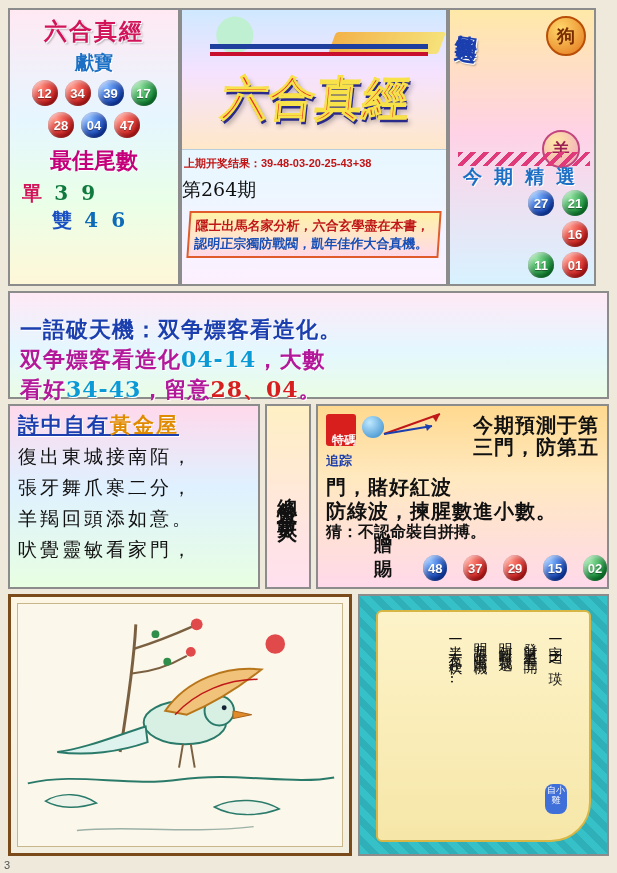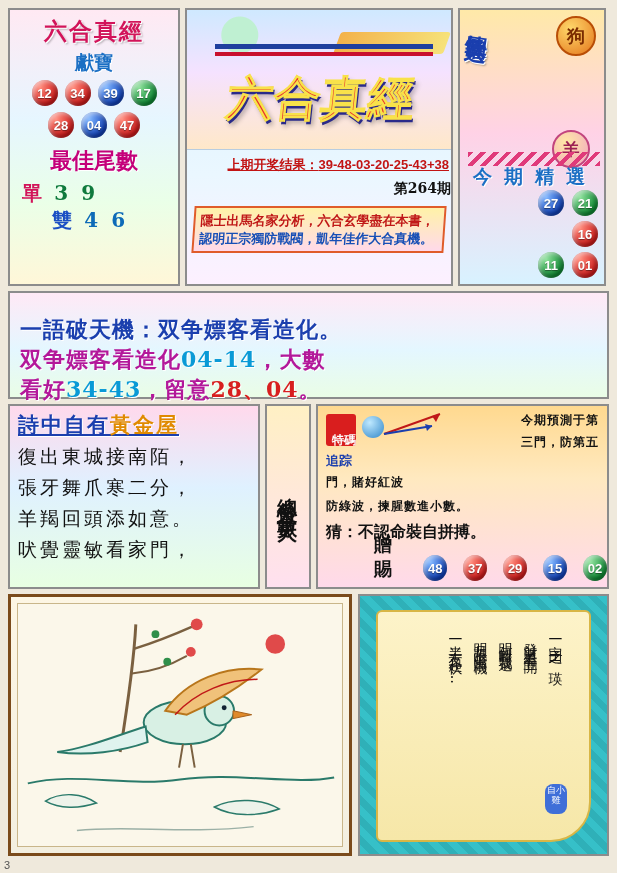--- a/index.html
+++ b/index.html
@@ -25,21 +25,21 @@
     font-size: 13px; font-weight: bold; color: #fff;
     font-family: "Liberation Sans", sans-serif;
     box-shadow: inset -2px -3px 5px rgba(0,0,0,.35), inset 2px 2px 4px rgba(255,255,255,.6);
     text-shadow: 0 1px 1px rgba(0,0,0,.45);
   }
   .ball.red    { background: radial-gradient(circle at 32% 28%, #ff8a7a, #d11b1b 70%); }
   .ball.blue   { background: radial-gradient(circle at 32% 28%, #7fb6ff, #1040b8 70%); }
   .ball.green  { background: radial-gradient(circle at 32% 28%, #8ce09a, #0e8a33 70%); }
 
   
-  .top-row { display: flex; gap: 5px; height: 278px; }
+  .top-row { display: flex; height: 278px; }
 
   .panel {
     border: 2px solid #8c8c8c;
     position: relative;
     overflow: hidden;
   }
 
   
   .left-col {
     width: 172px;
@@ -99,25 +99,25 @@
     position:absolute; left:16px; top:58px; width: 236px;
     text-align:center;
     font-family:"DejaVu Serif", serif; font-weight:bold; font-size:46px;
     letter-spacing:1px;
     color:#e8312b;
     -webkit-text-stroke: 1px #f8e24a;
     text-shadow: 2px 3px 0 #2a2a8a, 4px 5px 5px rgba(0,0,0,.3);
     transform: skewX(-6deg);
   }
   .last-result {
-    text-align:right; font-size:13px; color:#c21414; font-weight:bold;
-    padding: 6px 2px 2px 2px; font-family:"Liberation Sans", sans-serif;text-decoration:underline;
+    text-align:left; font-size:11px; color:#c21414; font-weight:bold;
+    padding: 6px 2px 2px 2px; font-family:"Liberation Sans", sans-serif;
   }
   .issue {
-    text-align:right; font-size:14px; font-weight:bold; color:#111;
+    text-align:left; font-size:19px; font-weight:normal; color:#111;
     font-family:"DejaVu Serif", serif; padding: 4px 0 6px 0;
   }
   .ad-box {
     margin: 2px 6px 6px 6px;
     border: 2px solid #e05c2a;
     background: linear-gradient(180deg,#fff2a8,#ffd9ea);
     padding: 4px 5px;
     font-family:"DejaVu Serif", serif;
     color:#1b6f2e; font-size:13px; line-height:1.35; font-weight:bold;
     transform: skewX(-4deg);
@@ -233,21 +233,21 @@
     font-family:"DejaVu Serif", serif; font-size:13px; font-weight:bold; color:#1b3fae;
   }
   .track .globe {
     position:absolute; left:44px; top:10px; width:22px; height:22px; border-radius:50%;
     background: radial-gradient(circle at 35% 30%, #bfe9ff, #2f86c9);
   }
   .track .arrows {
     position:absolute; left:62px; top:4px; width:70px; height:30px;
   }
   .track .t1, .track .t2, .track .t3, .track .t4 {
-    font-family:"DejaVu Serif", serif; font-size:12px; font-weight:bold;
+    font-family:"DejaVu Serif", serif; font-size:20px; font-weight:bold;
     color:#111; letter-spacing:1px;text-align:center;
   }
   .track .t1 { position:absolute; right:8px; top:6px; color:#111; }
   .track .t2 { position:absolute; right:8px; top:28px; }
   .track .t3 { position:absolute; left:8px; top:68px; }
   .track .t4 { position:absolute; left:8px; top:92px; }
   .track .guess { position:absolute; left:8px; top:116px;
     font-family:"DejaVu Serif", serif; font-size:16px; font-weight:bold; color:#111; }
   .track .give {
     position:absolute; left:8px; bottom:6px; display:flex; align-items:flex-end; gap:16px;margin-left:48px;

